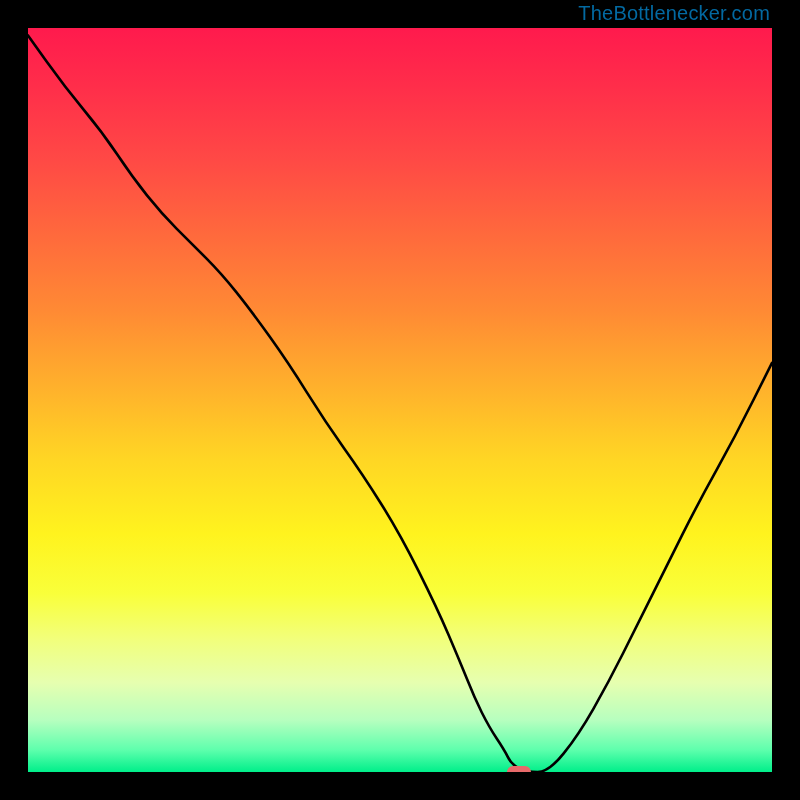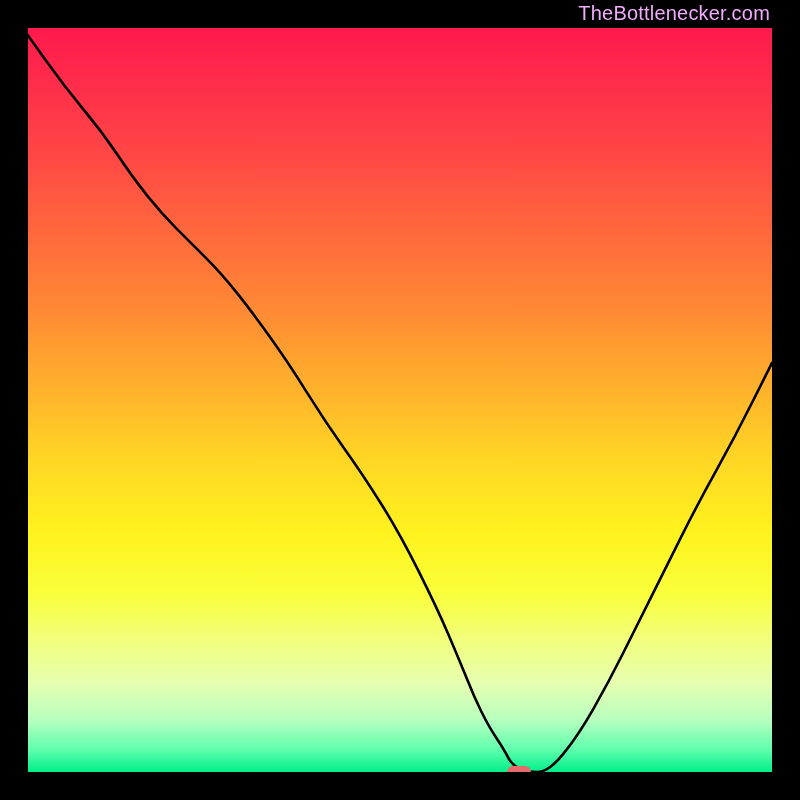--- a/index.html
+++ b/index.html
@@ -56,21 +56,21 @@
     height: 12px;
     border-radius: 6px;
     transform: translate(-50%, -50%);
   }
   .watermark {
     position: absolute;
     top: 2px;
     right: 30px;
     font-family: Arial, Helvetica, sans-serif;
     font-size: 20px;
-    color: #f0abfc;
+    color: #0369a1;
     letter-spacing: 0.2px;
   }
 </style>
 </head>
 <body>
 
 <div class="frame">
 
   <div class="watermark">TheBottlenecker.com</div>
 

